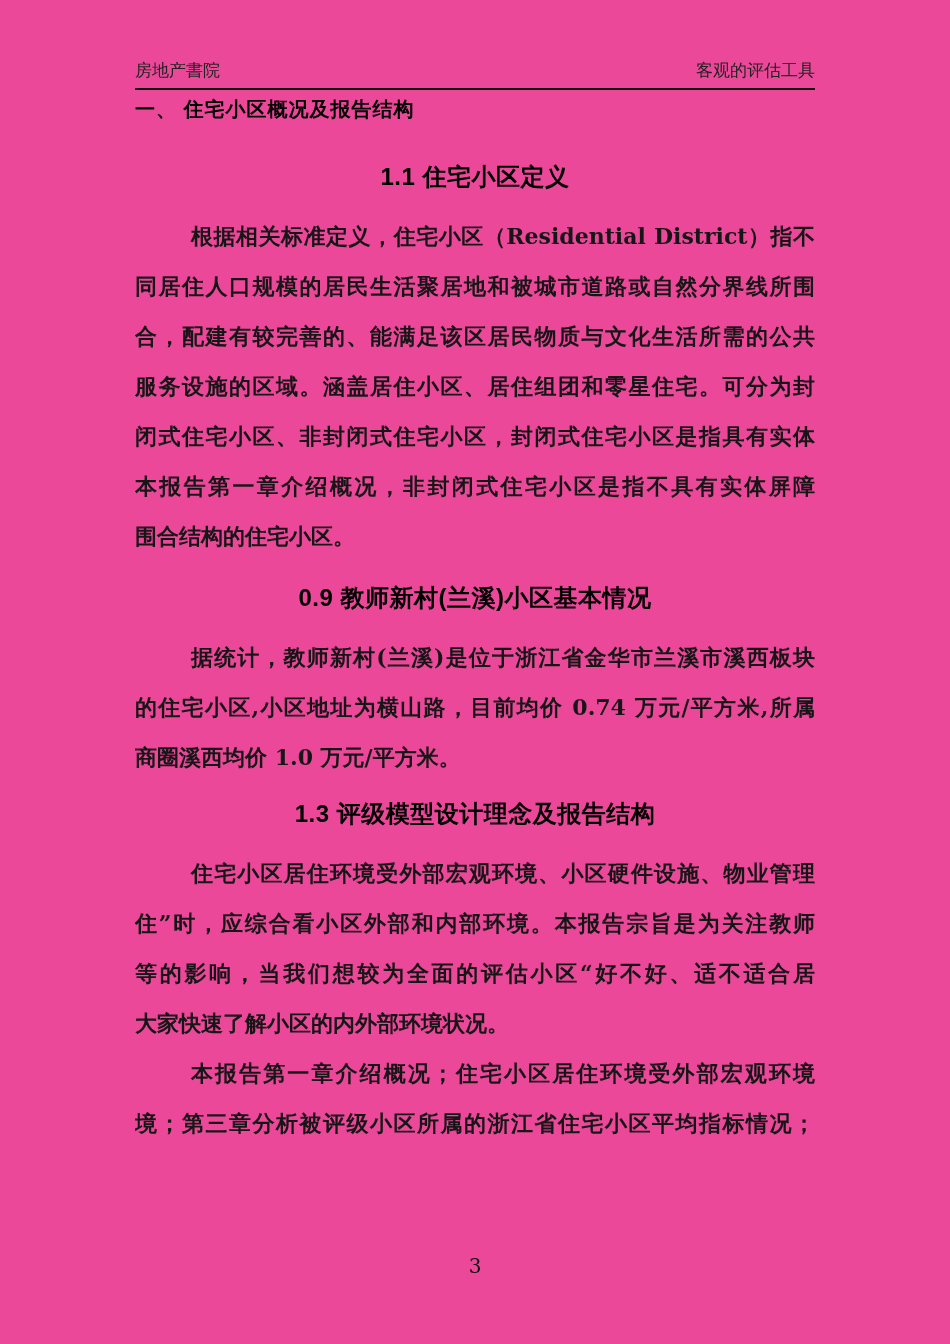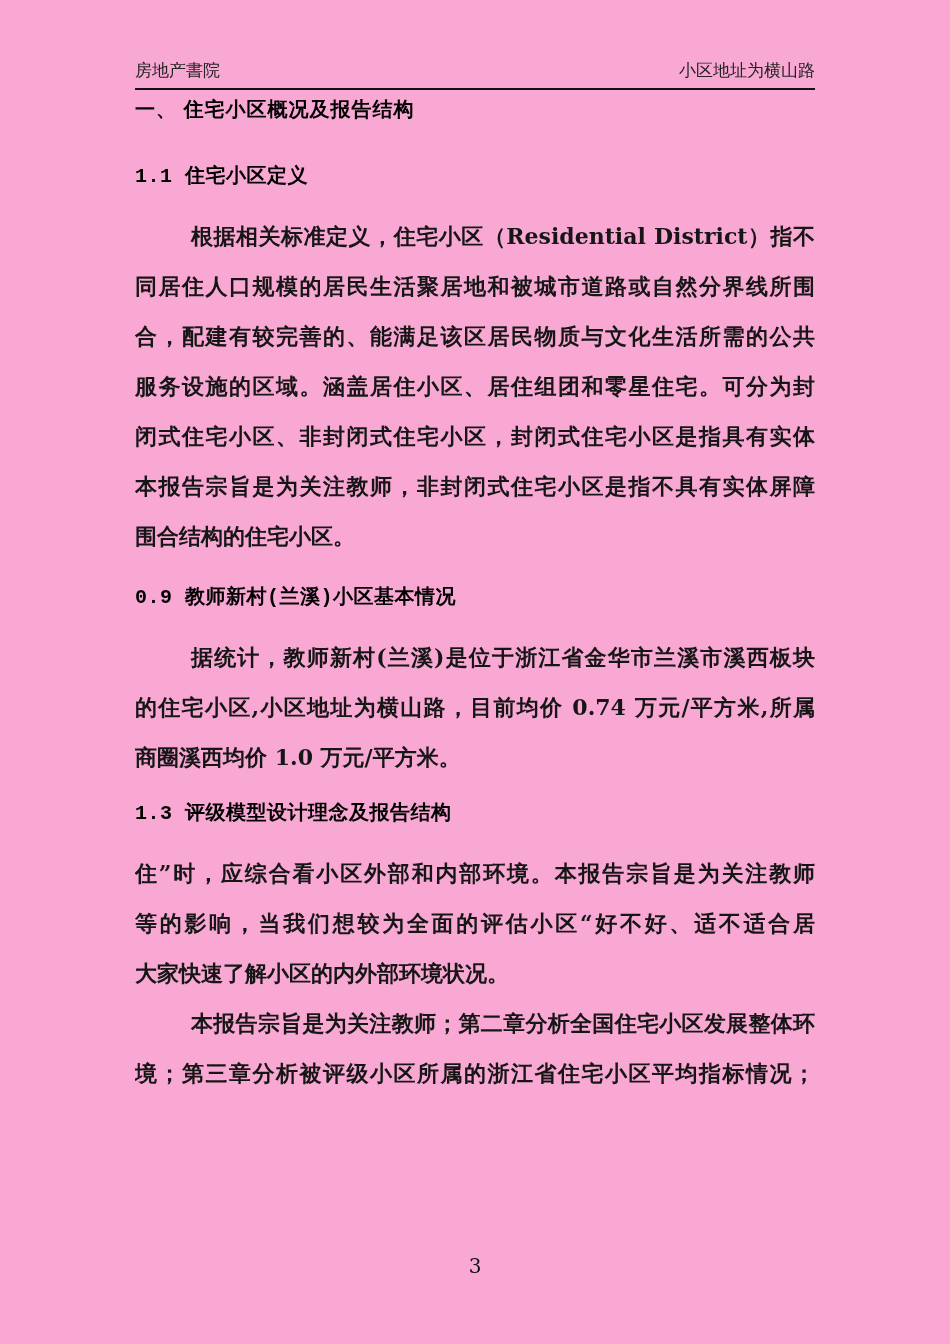--- a/index.html
+++ b/index.html
@@ -5,21 +5,21 @@
   html, body {
     margin: 0;
     padding: 0;
     background: #e8e8e8;
   }
   .page {
     position: relative;
     width: 950px;
     height: 1344px;
     margin: 0 auto;
-    background: #f9a8d4;
+    background: #ec4899;
     box-sizing: border-box;
     padding: 0 135px;
     overflow: hidden;
     color: #111111;
   }
   
   .header {
     display: flex;
     justify-content: space-between;
     align-items: flex-end;
@@ -34,26 +34,27 @@
   
   .doc-title {
     font-family: "Liberation Sans", sans-serif;
     font-weight: bold;
     font-size: 20px;
     line-height: 38px;
     letter-spacing: 1px;
     color: #000000;
   }
   .section-heading {
-    font-family: Liberation Mono, monospace;
+    font-family: Liberation Sans, sans-serif;
     font-weight: bold;
-    font-size: 20px;
+    font-size: 24px;
     line-height: 32px;
     letter-spacing: 0.5px;
     color: #000000;
+    text-align: center;
   }
   .sh-1 { margin-top: 33px; }
   .sh-2 { margin-top: 21px; }
   .sh-3 { margin-top: 16px; }
   
   .paragraph { margin-top: 18px; font-weight: bold; }
   .paragraph.cont { margin-top: 0; }
   .line {
     font-family: "DejaVu Serif", serif;
     font-size: 22px;
@@ -78,55 +79,56 @@
     color: #111111;
   }
 </style>
 </head>
 <body>
 
 <div class="page">
 
   <div class="header">
     <span>房地产書院</span>
-    <span>小区地址为横山路</span>
+    <span>客观的评估工具</span>
   </div>
 
   <div class="doc-title">一、 住宅小区概况及报告结构</div>
 
   <div>
     <div class="section-heading sh-1">1.1 住宅小区定义</div>
     <div class="paragraph">
       <div class="line first">根据相关标准定义，住宅小区（Residential District）指不</div>
       <div class="line">同居住人口规模的居民生活聚居地和被城市道路或自然分界线所围</div>
       <div class="line">合，配建有较完善的、能满足该区居民物质与文化生活所需的公共</div>
       <div class="line">服务设施的区域。涵盖居住小区、居住组团和零星住宅。可分为封</div>
       <div class="line">闭式住宅小区、非封闭式住宅小区，封闭式住宅小区是指具有实体</div>
-      <div class="line">本报告宗旨是为关注教师，非封闭式住宅小区是指不具有实体屏障</div>
+      <div class="line">本报告第一章介绍概况，非封闭式住宅小区是指不具有实体屏障</div>
       <div class="line last">围合结构的住宅小区。</div>
     </div>
   </div>
 
   <div>
     <div class="section-heading sh-2">0.9 教师新村(兰溪)小区基本情况</div>
     <div class="paragraph">
       <div class="line first">据统计，教师新村(兰溪)是位于浙江省金华市兰溪市溪西板块</div>
       <div class="line">的住宅小区,小区地址为横山路，目前均价 0.74 万元/平方米,所属</div>
       <div class="line last">商圈溪西均价 1.0 万元/平方米。</div>
     </div>
   </div>
 
   <div>
     <div class="section-heading sh-3">1.3 评级模型设计理念及报告结构</div>
     <div class="paragraph">
+      <div class="line first">住宅小区居住环境受外部宏观环境、小区硬件设施、物业管理</div>
       <div class="line">住”时，应综合看小区外部和内部环境。本报告宗旨是为关注教师</div>
       <div class="line">等的影响，当我们想较为全面的评估小区“好不好、适不适合居</div>
       <div class="line last">大家快速了解小区的内外部环境状况。</div>
     </div>
     <div class="paragraph cont">
-      <div class="line first">本报告宗旨是为关注教师；第二章分析全国住宅小区发展整体环</div>
+      <div class="line first">本报告第一章介绍概况；住宅小区居住环境受外部宏观环境</div>
       <div class="line">境；第三章分析被评级小区所属的浙江省住宅小区平均指标情况；</div>
     </div>
   </div>
 
   <div class="footer">3</div>
 
 </div>
 
 </body></html>

